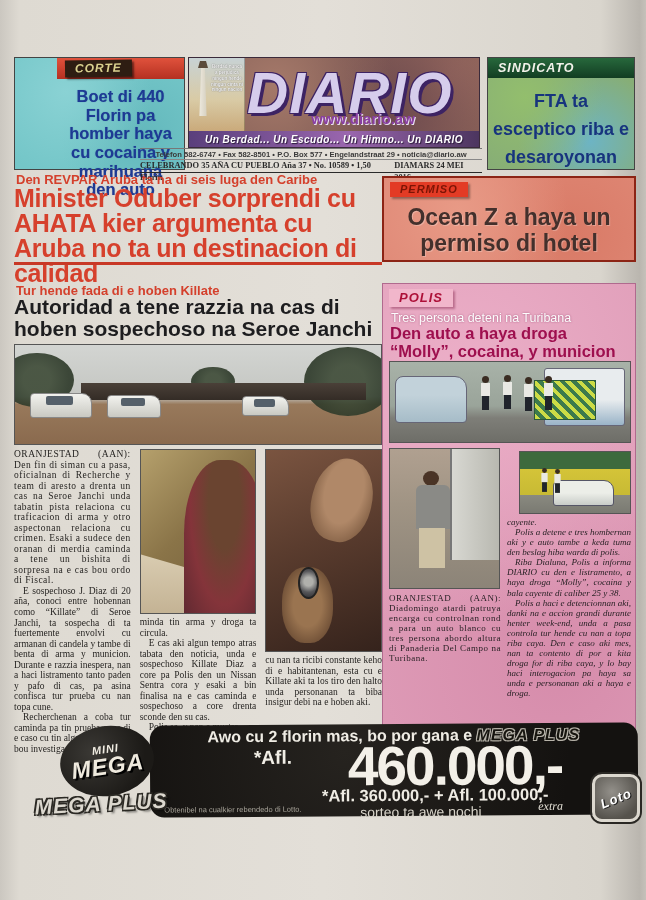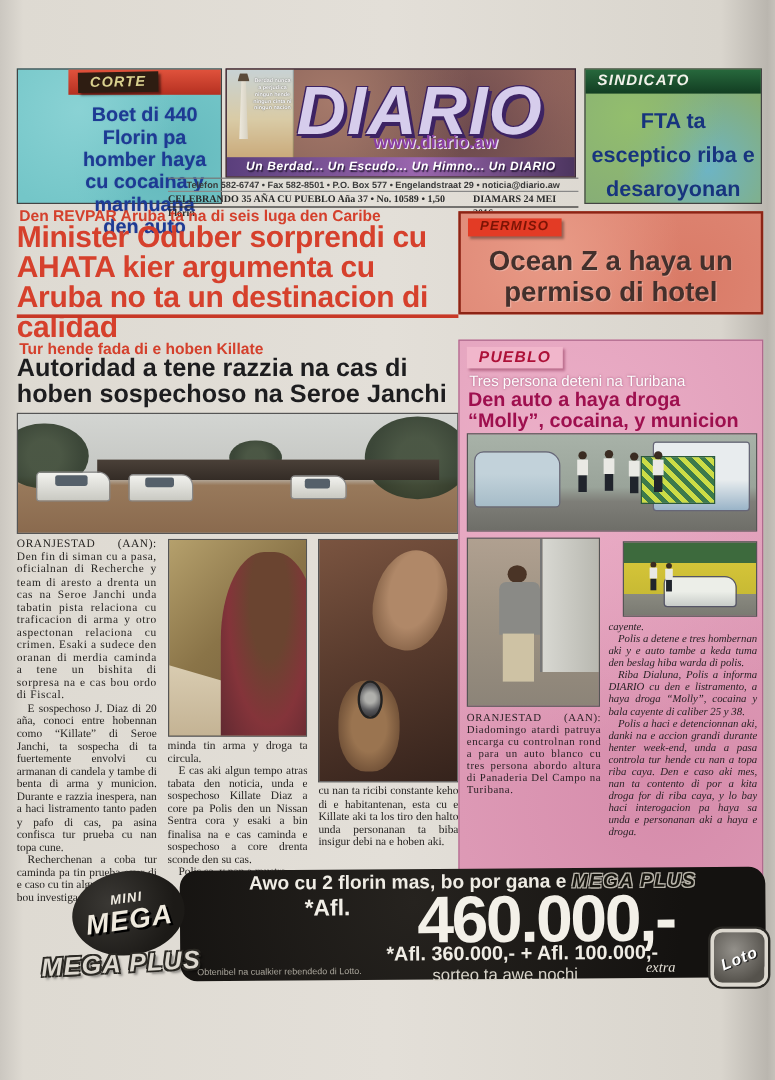--- a/index.html
+++ b/index.html
@@ -266,21 +266,21 @@
       <div class="photo" id="selfie2-photo">
         <div id="s2-face"></div>
         <div id="s2-hand"></div>
         <div id="s2-gun"></div>
       </div>
       <p>cu nan ta ricibi constante keho di e habitantenan, esta cu e Killate aki ta los tiro den halto unda personanan ta biba insigur debi na e hoben aki.</p>
     </div>
   </div>
 
   <div class="abs" id="polis-box">
-    <span class="ear-label" id="polis-label">PUEBLO</span>
+    <span class="ear-label" id="polis-label">POLIS</span>
     <div id="polis-kicker">Tres persona deteni na Turibana</div>
     <div id="polis-headline">Den auto a haya droga “Molly”, cocaina, y municion</div>
 
     <div class="photo" id="polis-photo-wide">
       <div id="pp-car"></div>
       <div class="van-body"></div>
       <div class="van-checker"></div>
       <div class="cop" style="left:38%;top:18%">
           <div class="legs"></div>
         </div>

